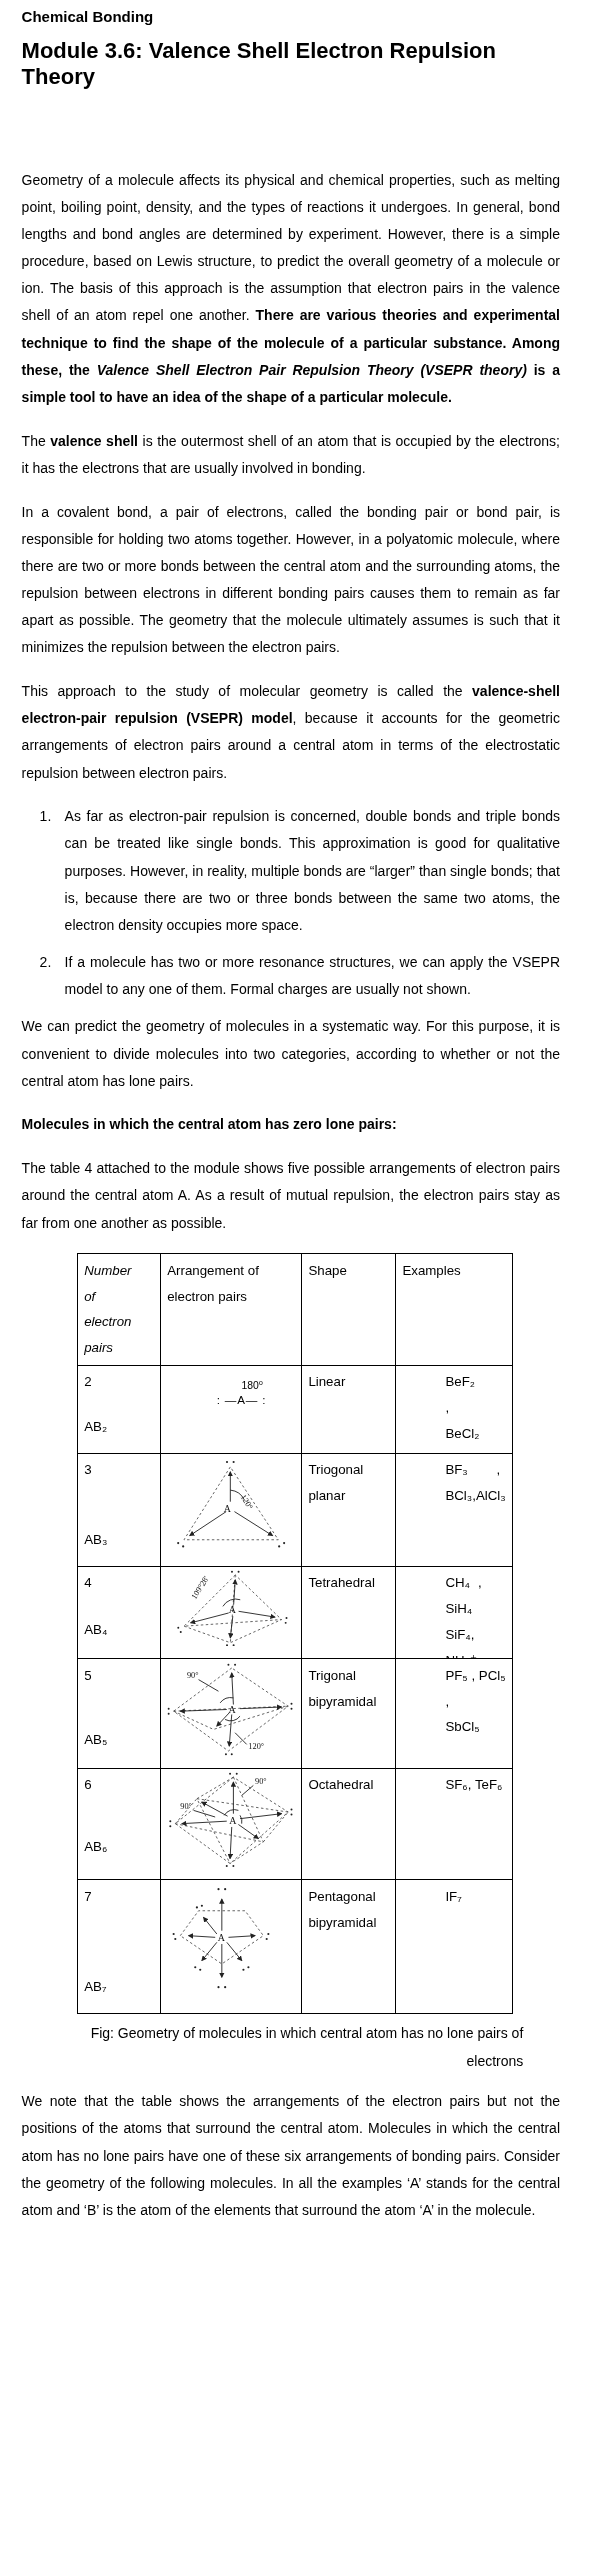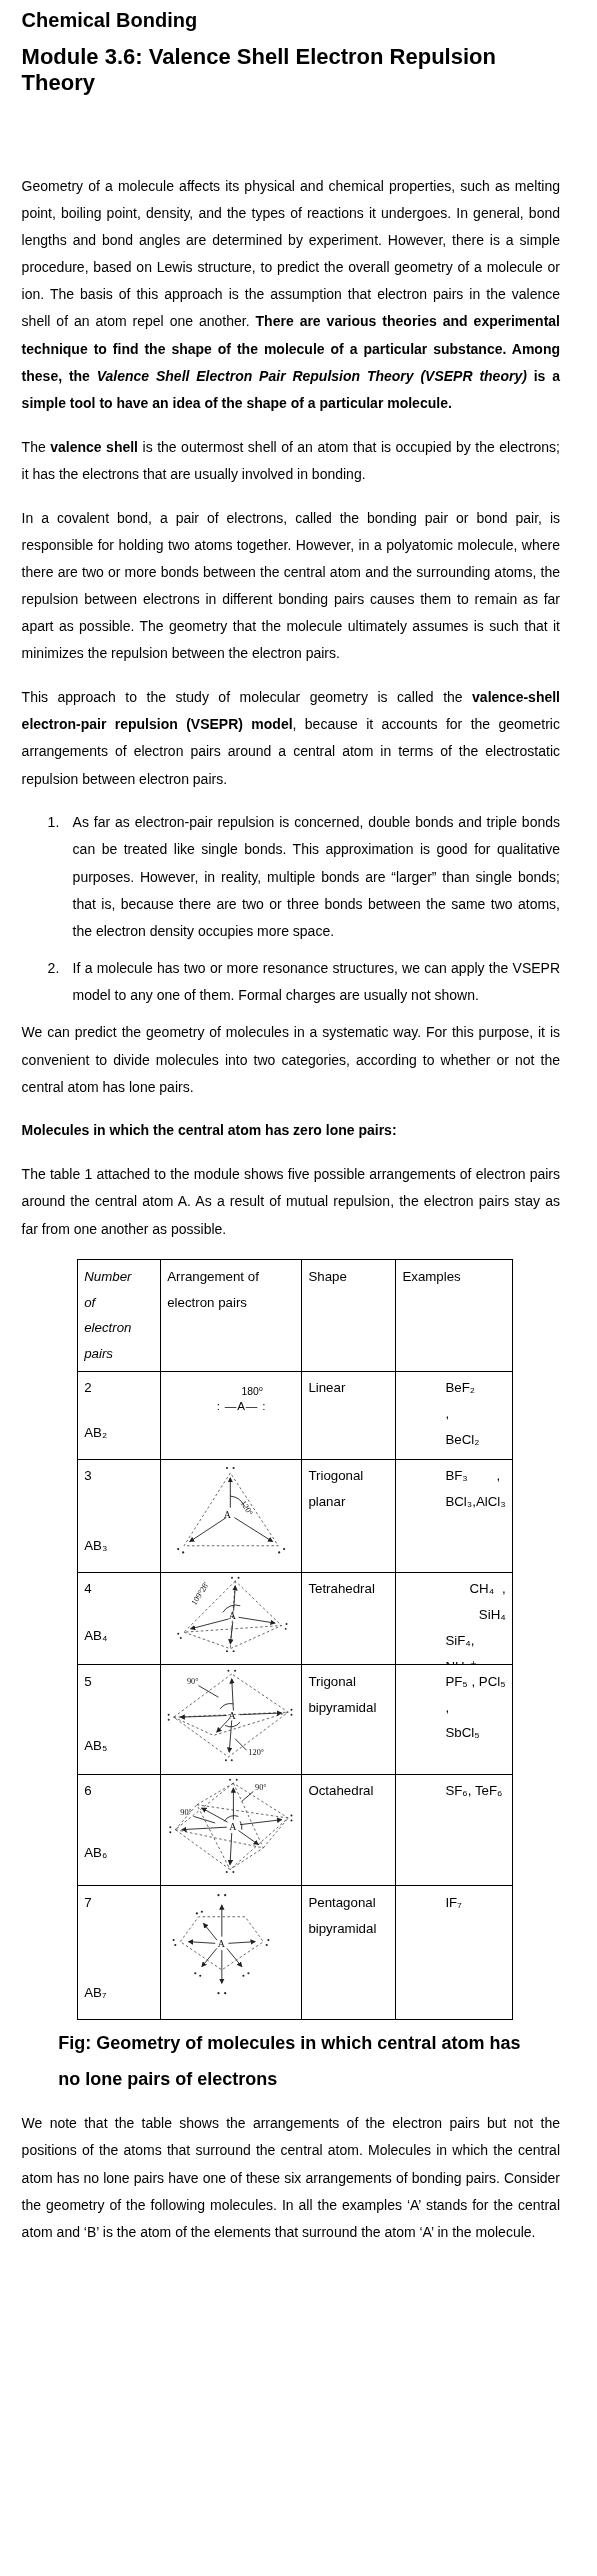--- a/index.html
+++ b/index.html
@@ -1,49 +1,49 @@
 <!DOCTYPE html>
 <html style="font-size:13.3px"><head>
 <meta charset="utf-8">
 <style>
   html,body{margin:0;padding:0;background:#fff;color:#000;}
   body{width:598px;font-family:"Liberation Sans","DejaVu Sans",sans-serif;font-size:14px;}
   .page{padding:8.3px 38px 16.6px 21.6px;}
-  h1{font-size:20px;line-height:1.2;margin:0 0 11.6px 0;font-weight:bold;}
+  h1{font-size:15px;line-height:1.2;margin:0 0 11.6px 0;font-weight:bold;}
   h2{font-size:22px;line-height:1.2;margin:0 0 76px 0;font-weight:bold;}
   p{text-align:justify;line-height:1.94;margin:0 0 16.6px 0;}
   p.bold{font-weight:bold;}
   ol.rules{list-style:none;margin:0 0 5px 18px;padding:0;}
-  ol.rules li{padding-left:25px;text-indent:-25px;text-align:justify;line-height:1.94;margin:0 0 10px 8px;}
+  ol.rules li{padding-left:25px;text-indent:-25px;text-align:justify;line-height:1.94;margin:0 0 10px 0;}
   ol.rules .num{display:inline-block;width:25px;text-indent:0;}
 
   table.geo{border-collapse:collapse;table-layout:fixed;margin:6.6px 0 5px 55px;}
   table.geo td,table.geo th{border:0.8px solid #000;vertical-align:top;padding:3.3px 6.6px;
       font-size:13.3px;line-height:1.95;text-align:left;font-weight:normal;overflow:hidden;}
   col.c1{width:83px}col.c2{width:137px}col.c3{width:94px}col.c4{width:93px}
   th.it{font-style:italic;white-space:pre-line;font-weight:normal;}
   th.bd{font-weight:bold;white-space:pre-line;margin-left:36px;}
   tr.hr td,tr.hr th{height:65px}
   tr.r1 td{height:81px} tr.r2 td{height:105px} tr.r3 td{height:83px}
   tr.r4 td{height:100px} tr.r5 td{height:98px} tr.r6 td{height:126px}
   td.vb{vertical-align:bottom} td.vm{vertical-align:middle} td.ctr{text-align:center;padding:1.7px}
   .colA{display:flex;flex-direction:column;justify-content:space-between;}
   .hA1{height:71px}.hA2{height:95px}.hA3{height:73px}.hA4{height:90px}.hA5{height:88px}.hA6{height:116px}
   .ws-lg{word-spacing:25px;}
-  .ws-sm{word-spacing:4.2px;text-align:right;}
+  .ws-sm{word-spacing:4.2px;}
   .exline{display:block;margin-left:43px;}
   .lin{padding-top:11.6px;padding-left:21.6px;text-align:center;}
   .lin-ang{font-size:10.4px;margin-left:21.6px;line-height:1.1;}
   .lin-bond{font-size:11.6px;letter-spacing:0.8px;line-height:1.4;}
   svg .d{fill:none;stroke:#444;stroke-width:1;stroke-dasharray:3 3;}
   svg .s{fill:none;stroke:#222;stroke-width:1.1;}
   svg .ang{font-size:10px;fill:#111;font-family:"Liberation Serif","DejaVu Serif",serif;}
   svg .atom{font-size:12px;fill:#111;font-family:"Liberation Serif","DejaVu Serif",serif;}
   svg .dot{fill:#222;stroke:none;}
-  .caption{font-weight:bold;text-align:left;width:465px;margin:1.7px auto 13.3px auto;line-height:2.0;font-size:18px;}
+  .caption{font-weight:normal;text-align:right;width:465px;margin:1.7px auto 13.3px auto;line-height:2.0;font-size:14px;}
 </style>
 </head>
 <body>
 
 <div class="page">
 
   <h1>Chemical Bonding</h1>
   <h2>Module 3.6: Valence Shell Electron Repulsion Theory</h2>
 
   <p><span>Geometry of a molecule affects its physical and chemical properties, such as melting point, boiling point, density, and the types of reactions it undergoes. In general, bond lengths and bond angles are determined by experiment. However, there is a simple procedure, based on Lewis structure, to predict the overall geometry of a molecule or ion. The basis of this approach is the assumption that electron pairs in the valence shell of an atom repel one another. </span><b><span>There are various theories and experimental technique to find the shape of the molecule of a particular substance. Among these, the </span><i>Valence Shell Electron Pair Repulsion Theory (VSEPR theory)</i><span> is a simple tool to have an idea of the shape of a particular molecule.</span></b></p>
@@ -57,21 +57,21 @@
 
   <ol class="rules">
     <li><span class="num">1.</span><span>As far as electron-pair repulsion is concerned, double bonds and triple bonds can be treated like single bonds. This approximation is good for qualitative purposes. However, in reality, multiple bonds are “larger” than single bonds; that is, because there are two or three bonds between the same two atoms, the electron density occupies more space.</span></li>
     <li><span class="num">2.</span><span>If a molecule has two or more resonance structures, we can apply the VSEPR model to any one of them. Formal charges are usually not shown.</span></li>
   </ol>
 
   <p>We can predict the geometry of molecules in a systematic way. For this purpose, it is convenient to divide molecules into two categories, according to whether or not the central atom has lone pairs.</p>
 
   <p class="bold">Molecules in which the central atom has zero lone pairs:</p>
 
-  <p>The table 1 attached to the module shows five possible arrangements of electron pairs around the central atom A. As a result of mutual repulsion, the electron pairs stay as far from one another as possible.</p>
+  <p>The table 4 attached to the module shows five possible arrangements of electron pairs around the central atom A. As a result of mutual repulsion, the electron pairs stay as far from one another as possible.</p>
 
   <svg width="0" height="0" style="position:absolute">
     <defs>
       <marker id="ar" viewBox="0 0 6 6" markerWidth="6" markerHeight="6" refX="5" refY="3" orient="auto">
         <path d="M0 0 L6 3 L0 6 Z" fill="#222"></path>
       </marker>
     </defs>
   </svg>
 
   <table class="geo">

